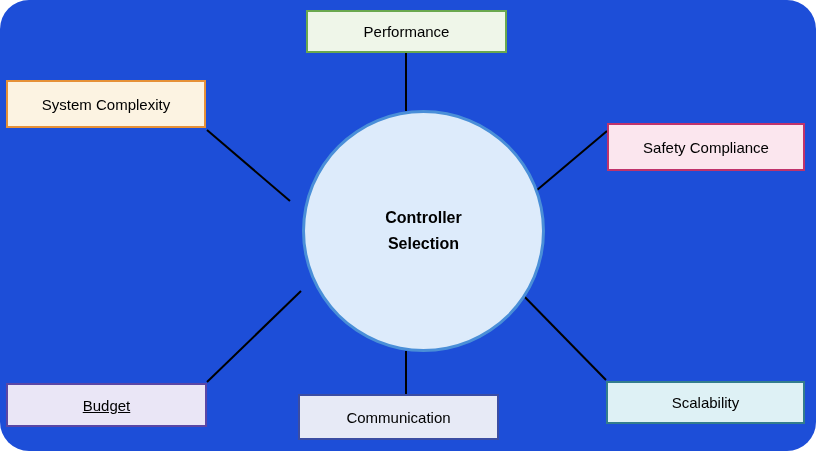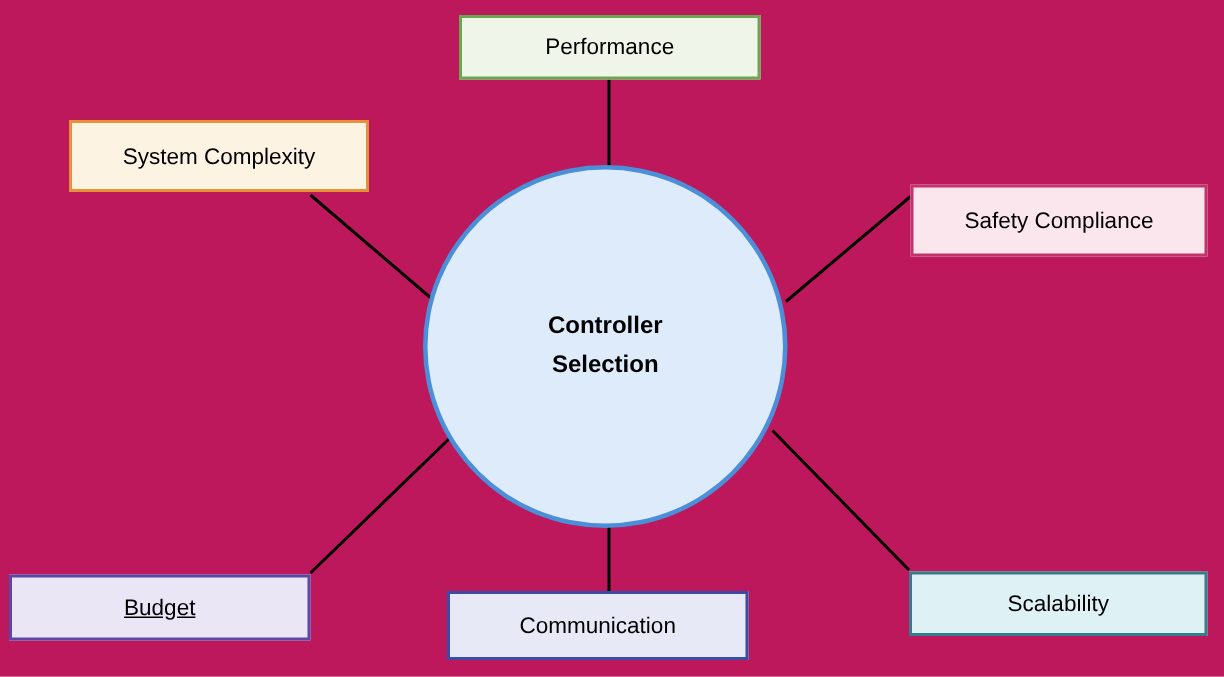--- a/index.html
+++ b/index.html
@@ -37,21 +37,21 @@
   }
   .node-performance       { left: 306px; top: 10px;  width: 201px; height: 43px; }
   .node-system-complexity { left: 6px;   top: 80px;  width: 200px; height: 48px; }
   .node-safety-compliance { left: 607px; top: 82px;  width: 198px; height: 48px; }
   .node-budget            { left: 6px;   top: 383px; width: 201px; height: 44px; text-decoration: underline; }
   .node-communication     { left: 298px; top: 394px; width: 201px; height: 46px; }
   .node-scalability       { left: 606px; top: 381px; width: 199px; height: 43px; }
   .center-circle {
     position: absolute;
     box-sizing: border-box;
-    left: 282px;
+    left: 302px;
     top: 110px;
     width: 243px;
     height: 242px;
     border: 3px solid #000;
     border-radius: 50%;
     display: flex;
     align-items: center;
     justify-content: center;
     text-align: center;
   }
@@ -64,36 +64,36 @@
     color: #000000;
   }
   .node-label {
     display: inline-block;
     padding: 0 6px;
   }
 </style>
 </head>
 <body>
 
-<div class="canvas" style="background: #be185d;">
+<div class="canvas" style="background: #1d4ed8; border-radius: 29px;">
 
   <svg class="connectors" width="816" height="451" viewBox="0 0 816 451" xmlns="http://www.w3.org/2000/svg">
     <line class="connector" x1="406" y1="53" x2="406" y2="111" stroke="#000000"></line>
     <line class="connector" x1="207" y1="130" x2="290" y2="201" stroke="#000000"></line>
     <line class="connector" x1="607" y1="131" x2="524" y2="201" stroke="#000000"></line>
     <line class="connector" x1="207" y1="382" x2="301" y2="291" stroke="#000000"></line>
     <line class="connector" x1="406" y1="351" x2="406" y2="394" stroke="#000000"></line>
     <line class="connector" x1="606" y1="380" x2="515" y2="287" stroke="#000000"></line>
   </svg>
 
   <div class="node node-performance" style="background-color: rgb(239, 246, 233); border-color: rgb(106, 168, 79);">
     <span class="node-label">Performance</span>
   </div>
 
-  <div class="node node-system-complexity" style="background-color: rgb(252, 243, 226); border-color: rgb(230, 145, 56); margin-left: 40px;">
+  <div class="node node-system-complexity" style="background-color: rgb(252, 243, 226); border-color: rgb(230, 145, 56);">
     <span class="node-label">System Complexity</span>
   </div>
 
   <div class="node node-safety-compliance" style="background-color: rgb(251, 230, 238); border-color: rgb(192, 51, 107); margin-top: 41px;">
     <span class="node-label">Safety Compliance</span>
   </div>
 
   <div class="node node-budget" style="background-color: rgb(234, 230, 246); border-color: rgb(91, 71, 165);">
     <span class="node-label">Budget</span>
   </div>

